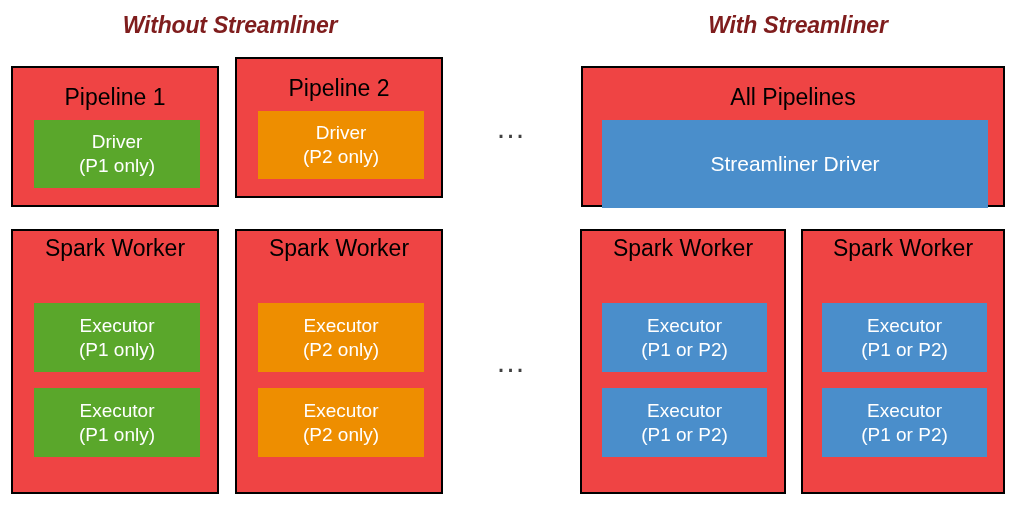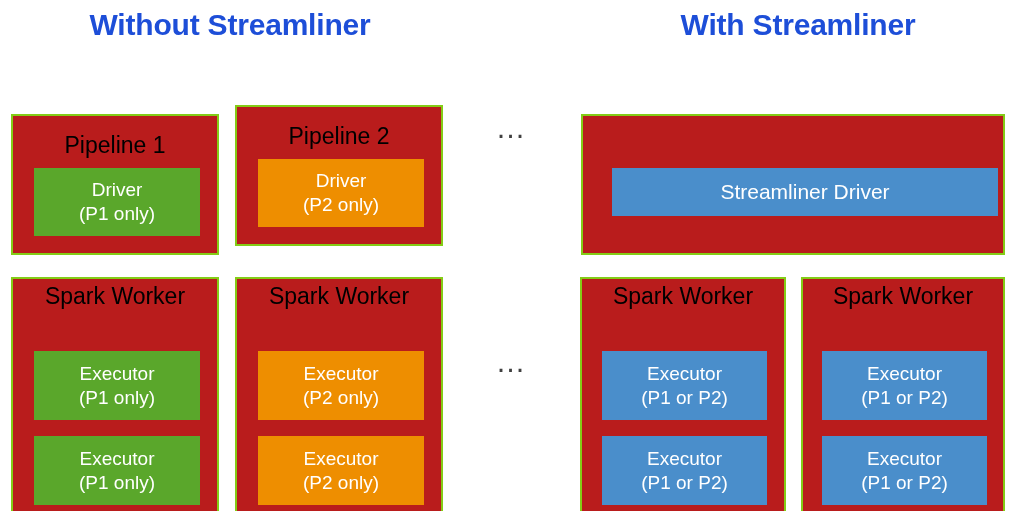--- a/index.html
+++ b/index.html
@@ -21,38 +21,38 @@
     position: absolute;
     left: 0;
     top: 0;
     width: 1024px;
     height: 511px;
   }
 
   
   .section-title {
     position: absolute;
-    font-size: 30px;
+    font-size: 23px;
     font-weight: bold;
     letter-spacing: -0.2px;
     line-height: 34px;
     text-align: center;
     white-space: nowrap;
-    color: #1d4ed8;
+    color: #7f1d1d;
+    font-style: italic;
   }
   #title-left  { left: 0px;   top: 8px;  width: 460px; }
   #title-right { left: 568px; top: 8px;  width: 460px; }
 
   
   .card {
     position: absolute;
     box-sizing: border-box;
-    background: #b91c1c;
-    border: 2px solid #84cc16;
-    margin-top: 48px;
+    background: #ef4444;
+    border: 2px solid #000000;
   }
   .card-label {
     position: absolute;
     left: 0;
     right: 0;
     text-align: center;
     font-size: 23px;
     line-height: 27px;
     color: #000000;
     white-space: nowrap;
@@ -83,21 +83,21 @@
   #card-pipeline-1 { left: 11px;  top: 66px; width: 208px; height: 141px; }
   #card-pipeline-2 { left: 235px; top: 57px; width: 208px; height: 141px; }
   #card-all-pipelines { left: 581px; top: 66px; width: 424px; height: 141px; }
 
   #card-pipeline-1 .card-label,
   #card-pipeline-2 .card-label,
   #card-all-pipelines .card-label { top: 16px; }
 
   #driver-p1 { left: 21px;  top: 52px; width: 166px; height: 68px; }
   #driver-p2 { left: 21px;  top: 52px; width: 166px; height: 68px; }
-  #driver-streamliner { left: 29px; top: 52px; width: 386px; height: 48px; }
+  #driver-streamliner { left: 19px; top: 52px; width: 386px; height: 88px; }
 
   
   #card-worker-1 { left: 11px;  top: 229px; width: 208px; height: 265px; }
   #card-worker-2 { left: 235px; top: 229px; width: 208px; height: 265px; }
   #card-worker-3 { left: 580px; top: 229px; width: 206px; height: 265px; }
   #card-worker-4 { left: 801px; top: 229px; width: 204px; height: 265px; }
 
   .card.worker .card-label { top: 4px; }
 
   .exec {
@@ -147,20 +147,21 @@
     <div class="card-label">Pipeline 2</div>
     <div class="block orange" id="driver-p2">
       <span class="l1">Driver</span>
       <span class="l2">(P2 only)</span>
     </div>
   </div>
 
   <div class="ellipsis" id="ellipsis-top">…</div>
 
   <div class="card" id="card-all-pipelines">
+    <div class="card-label">All Pipelines</div>
     <div class="block blue single" id="driver-streamliner">
       <span class="l1">Streamliner Driver</span>
     </div>
   </div>
 
   <div class="card worker" id="card-worker-1">
     <div class="card-label">Spark Worker</div>
     <div class="block green exec slot-0">
       <span class="l1">Executor</span>
       <span class="l2">(P1 only)</span>

